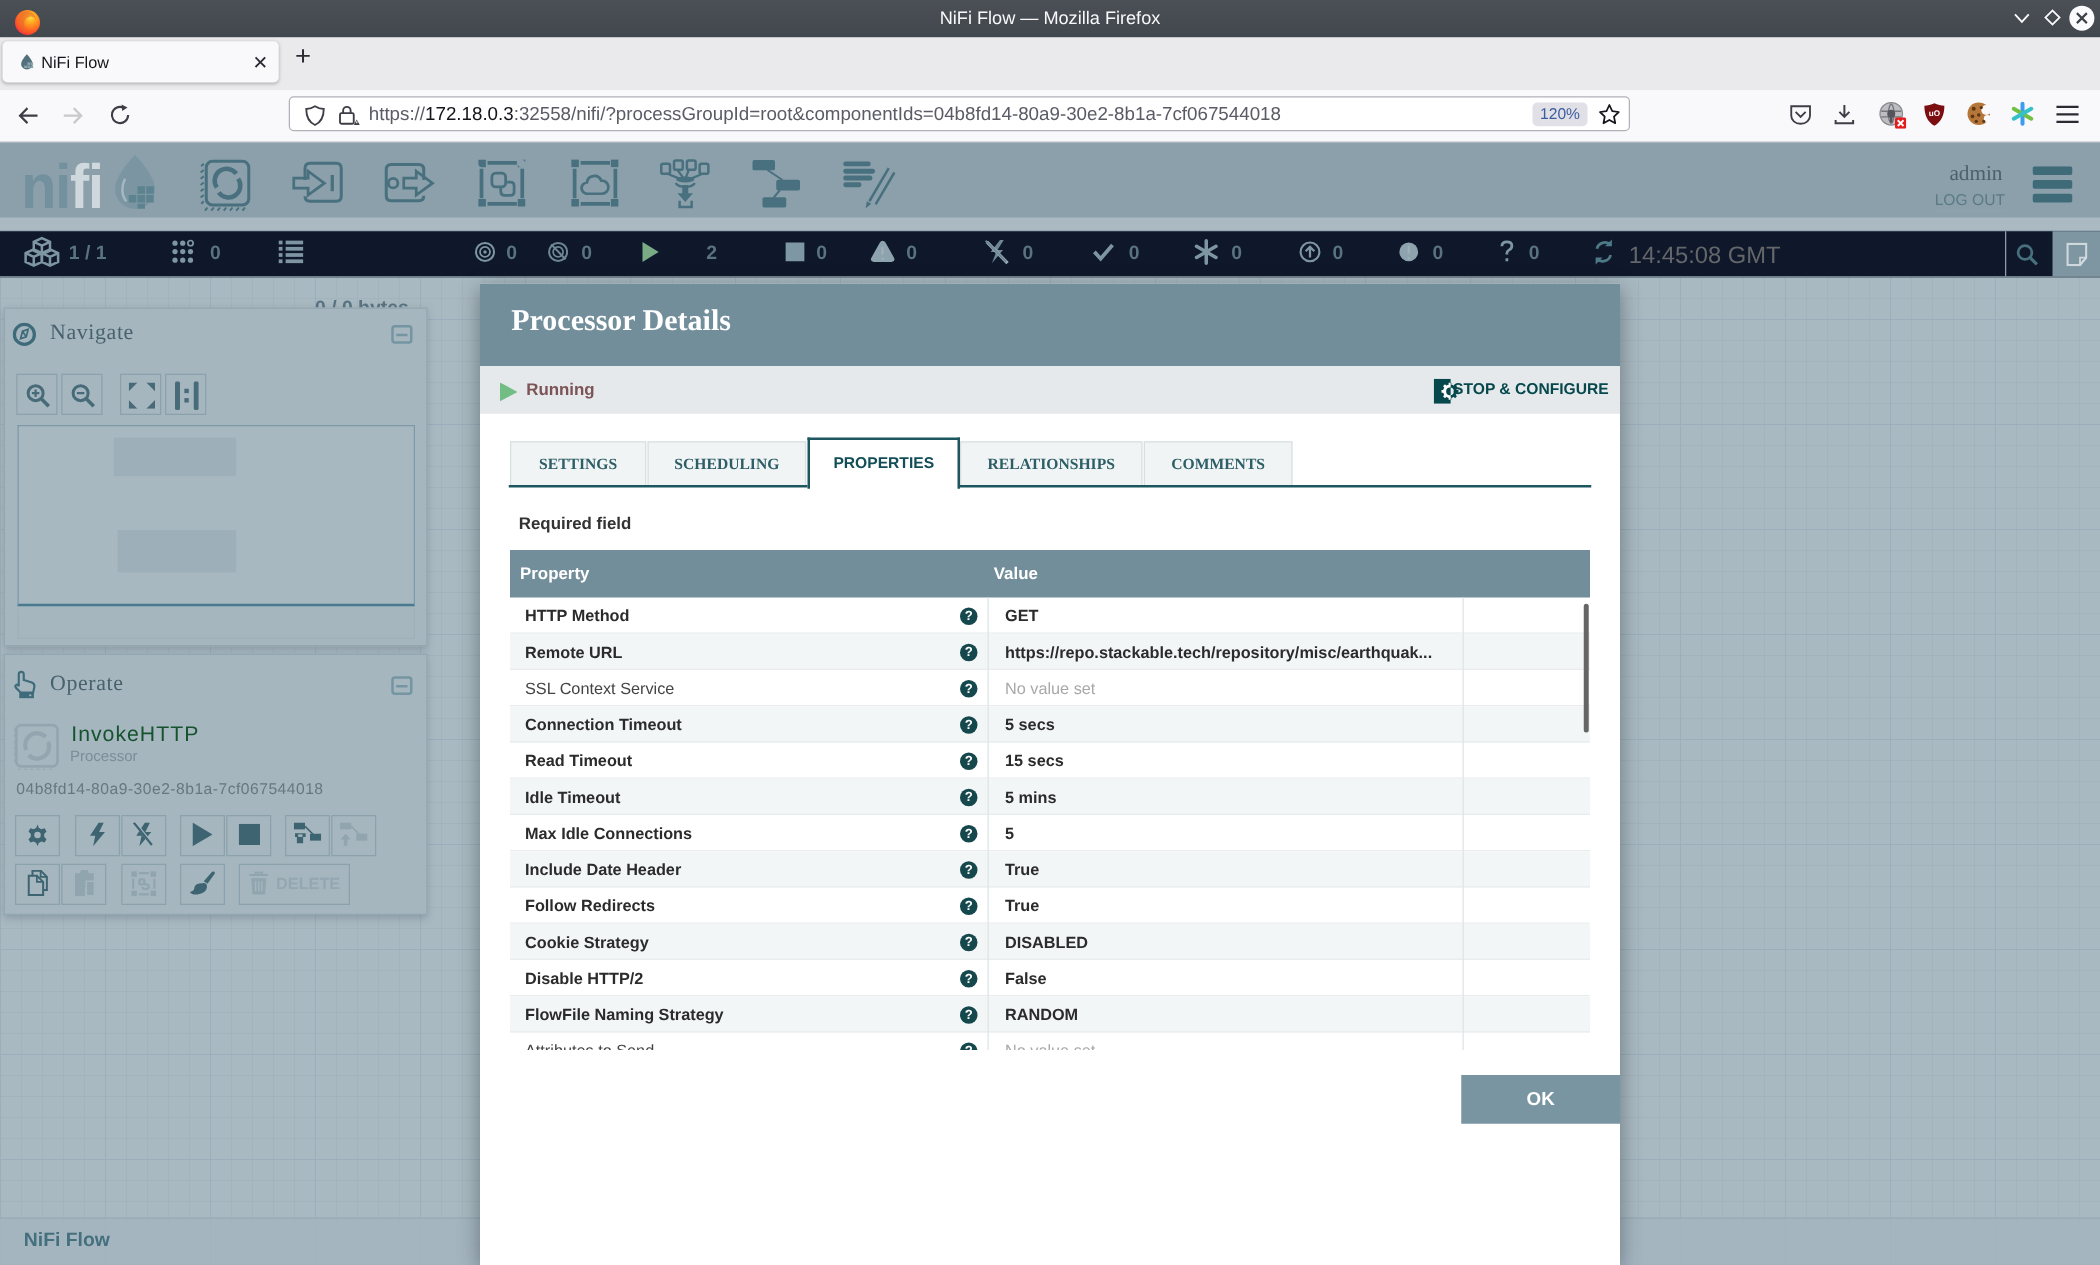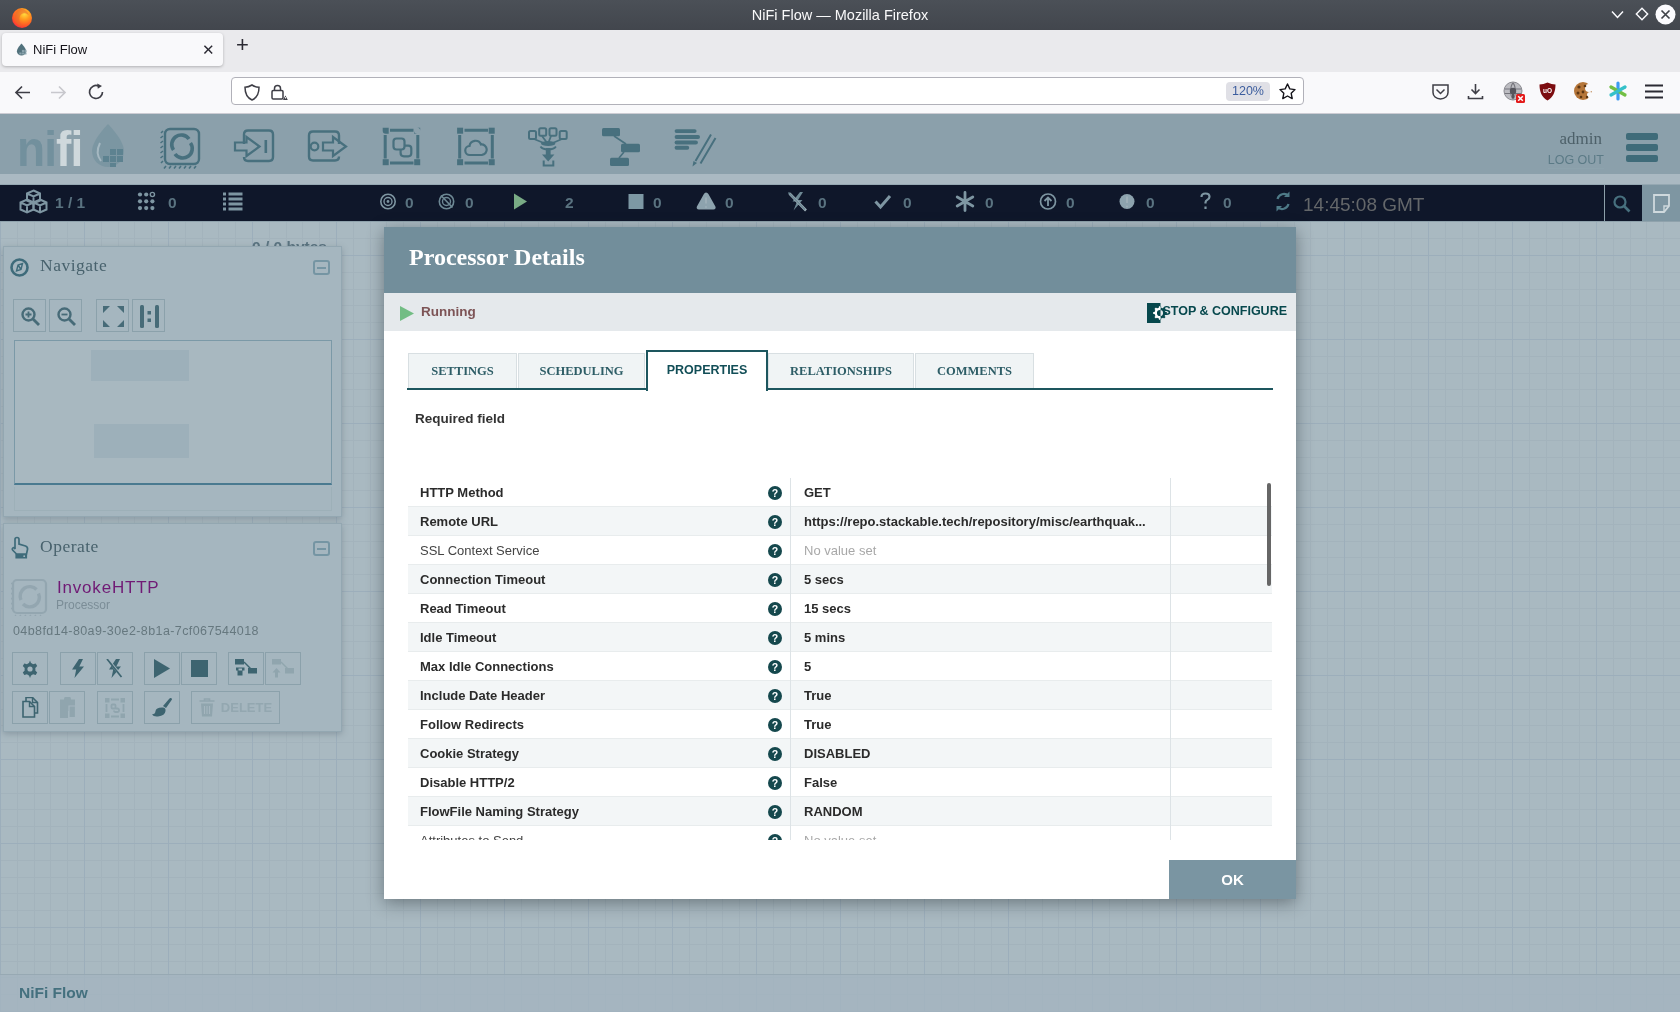--- a/index.html
+++ b/index.html
@@ -40,21 +40,21 @@
   #breadcrumb { position:absolute; left:0; top:860px; width:1680px; height:38px; background:rgba(163,181,191,0.82);
     border-top:1px solid #97a9b3; }
   #breadcrumb span { position:absolute; left:19px; top:9px; font-size:15.5px; font-weight:bold; color:#44707e; }
   .panel { position:absolute; background:#a5b6bf; border:1px solid #93a7b1; box-shadow:0 2px 6px rgba(80,95,105,0.35); }
   .ptitle { position:absolute; font-family:"Liberation Serif",serif;
     font-size:17.5px; color:#48626d; letter-spacing:0.5px; }
   .pminus { position:absolute; width:17px; height:15px; border:2px solid #7595a3; border-radius:3px; }
   .pminus:after { content:""; position:absolute; left:2px; top:4.5px; width:9px; height:2px; background:#7595a3; }
   .navbtn { position:absolute; width:33px; height:33px; border:1px solid #8ba1ab; }
   
-  #dialog { position:absolute; left:384px; top:113px; width:912px; height:672px;
+  #dialog { position:absolute; left:384px; top:113px; width:912px; height:785px;
     box-shadow:0 4px 16px rgba(30,40,45,0.45); background:#fff; }
   #dheader { position:absolute; left:0; top:0; width:912px; height:66px; background:#728e9b; }
   #dheader span { position:absolute; left:25px; top:17px; font-family:"Liberation Serif",serif;
     font-weight:bold; font-size:24px; color:#fff; }
   #dstatus { position:absolute; left:0; top:66px; width:912px; height:38px; background:#e5e9ec; }
   #drun { position:absolute; left:37px; top:11px; font-size:13.5px; font-weight:bold; color:#7d5456; }
   #dstopcfg { position:absolute; right:9px; top:11px; font-size:12.5px; font-weight:bold; color:#07484d; }
   .tab-btn { position:absolute; top:126px; height:36px; background:#f0f4f5; border:1px solid #d8dfe2;
     font-size:12.5px; font-weight:bold; color:#2d5d66; text-align:center; }
   .tab-btn span { position:absolute; left:0; right:0; top:10px;font-family:Liberation Serif, serif; }
@@ -140,20 +140,21 @@
   <div id="urlfield">
     <svg class="abs" style="left:12px;top:6px;" width="16" height="17" viewBox="0 0 16 17">
         <path d="M8 1 C10.5 2.6 13 3.2 15 3.2 C15 9.5 12.8 13.8 8 16 C3.2 13.8 1 9.5 1 3.2 C3 3.2 5.5 2.6 8 1 Z" stroke="#3e3e46" stroke-width="1.5" fill="none"></path>
       </svg>
     <svg class="abs" style="left:38px;top:6px;" width="18" height="17" viewBox="0 0 18 17">
       <rect x="2" y="6.5" width="11" height="8.5" rx="1.2" stroke="#3e3e46" stroke-width="1.5" fill="none"></rect>
       <path d="M4.5 6.5 V4.5 A3 3 0 0 1 10.5 4.5 V6.5" stroke="#3e3e46" stroke-width="1.5" fill="none"></path>
       <path d="M13 16 L17.8 16 L15.4 11.6 Z" fill="#3e3e46"></path>
         <rect x="15" y="13" width="0.9" height="1.6" fill="#fff"></rect>
     </svg>
+    <div id="urltext">https://<b>172.18.0.3</b>:32558/nifi/?processGroupId=root&amp;componentIds=04b8fd14-80a9-30e2-8b1a-7cf067544018</div>
     <div id="zoompill">120%</div>
     <svg class="abs" style="left:1047px;top:5px;" width="17" height="17" viewBox="0 0 17 17">
         <path d="M8.5 1 L10.8 5.9 16 6.6 12.2 10.3 13.2 15.6 8.5 13 3.8 15.6 4.8 10.3 1 6.6 6.2 5.9 Z" stroke="#15141a" stroke-width="1.4" fill="none" stroke-linejoin="round"></path>
       </svg>
   </div>
   <svg class="abs" style="left:1432px;top:12px;" width="17" height="16" viewBox="0 0 17 16">
       <path d="M1 1 L16 1 L16 8.5 C16 12 13 15 8.5 15 C4 15 1 12 1 8.5 Z" stroke="#3e3e46" stroke-width="1.5" fill="none"></path>
       <path d="M4.5 5.5 L8.5 9.5 L12.5 5.5" stroke="#3e3e46" stroke-width="1.5" fill="none"></path>
     </svg>
   <svg class="abs" style="left:1467px;top:11px;" width="17" height="18" viewBox="0 0 17 18">
@@ -456,21 +457,21 @@
     <span class="pminus" style="right:11px; top:17px;"></span>
     <svg class="abs" style="left:7px;top:54px;" width="38" height="38" viewBox="0 0 38 38" fill="none" stroke="#93a6b0">
       <rect x="2" y="2" width="33" height="33" rx="4" stroke-width="2.2"></rect>
       <path d="M10 22 A 9.5 9.5 0 0 1 25.5 11.5" stroke-width="3.4"></path>
       <path d="M27.5 15.5 A 9.5 9.5 0 0 1 12 26" stroke-width="3.4"></path>
       <g stroke-width="1.3">
           <path d="M1 5 l-1 1 M1 10 l-1.5 1.5 M1 15 l-1.5 1.5 M1 20 l-1.5 1.5 M1 25 l-1.5 1.5 M1 30 l-1 1"></path>
       <path d="M5 37 l-1 1 M10 37 l-1.5 1.5 M15 37 l-1.5 1.5 M20 37 l-1.5 1.5 M25 37 l-1.5 1.5 M30 37 l-1 1"></path>
         </g>
     </svg>
-    <div class="abs" style="left:53px;top:54px;font-size:17px;color:#701a75;letter-spacing:0.8px;">InvokeHTTP</div>
+    <div class="abs" style="left:53px;top:54px;font-size:17px;color:#14532d;letter-spacing:0.8px;">InvokeHTTP</div>
     <div class="abs" style="left:52px;top:74px;font-size:12px;color:#7b8d97;">Processor</div>
     <div class="abs" style="left:9px;top:100px;font-size:12.5px;color:#66787f;letter-spacing:0.4px;">04b8fd14-80a9-30e2-8b1a-7cf067544018</div>
     <div id="opbtns">
         <div class="abs" style="left: 8px; top: 128px; width: 36px; height: 33px; border: 1px solid rgb(139, 161, 171); text-align: center; line-height: 30px;"><svg style="vertical-align:middle" width="18" height="18" viewBox="-0.5 -0.5 18 18">
             <path d="M8.5 0 l1 2.6 a6 6 0 0 1 2 1.2 l2.7-0.8 1.5 2.6 -1.9 2 a6 6 0 0 1 0 2.3 l1.9 2 -1.5 2.6 -2.7 -0.8 a6 6 0 0 1 -2 1.2 l-1 2.6 h-0 l-1 -2.6 a6 6 0 0 1 -2 -1.2 l-2.7 0.8 -1.5 -2.6 1.9 -2 a6 6 0 0 1 0 -2.3 l-1.9 -2 1.5 -2.6 2.7 0.8 a6 6 0 0 1 2 -1.2 z" fill="#3d6470"></path>
             <circle cx="8.5" cy="8.5" r="2.6" fill="#a5b6bf"></circle>
           </svg></div>
         <div class="abs" style="left: 56px; top: 128px; width: 36px; height: 33px; border: 1px solid rgb(139, 161, 171); text-align: center; line-height: 30px;"><svg style="vertical-align:middle" width="14" height="19" viewBox="0 0 14 19">
             <path d="M8 0 L1 10.5 h4.2 L3.5 19 L13 7.5 H8.3 L12 0 Z" fill="#3d6470"></path>
           </svg></div>
@@ -569,20 +570,24 @@
       </div>
     <div class="tab-btn" style="left:531px; width:119px;">
         <span>COMMENTS</span>
       </div>
     <div id="tabline"></div>
     <div id="tabactive">
         <span style="position:absolute;left:0;right:0;top:11px;">PROPERTIES</span>
       </div>
     <div id="reqfield">Required field</div>
     <div id="ptable">
+      <div id="pthead">
+        <span style="position:absolute;left:8px;top:11px;">Property</span>
+        <span style="position:absolute;left:387px;top:11px;">Value</span>
+      </div>
     <div class="prow" style="top: 38px;">
           <span class="pname">HTTP Method</span>
           <span class="qmark">?</span>
           <span class="pdiv1"></span>
           <span class="pdiv2"></span>
           <span class="pval">GET</span>
         </div>
         <div class="prow alt" style="top: 67px;">
           <span class="pname">Remote URL</span>
           <span class="qmark">?</span>

